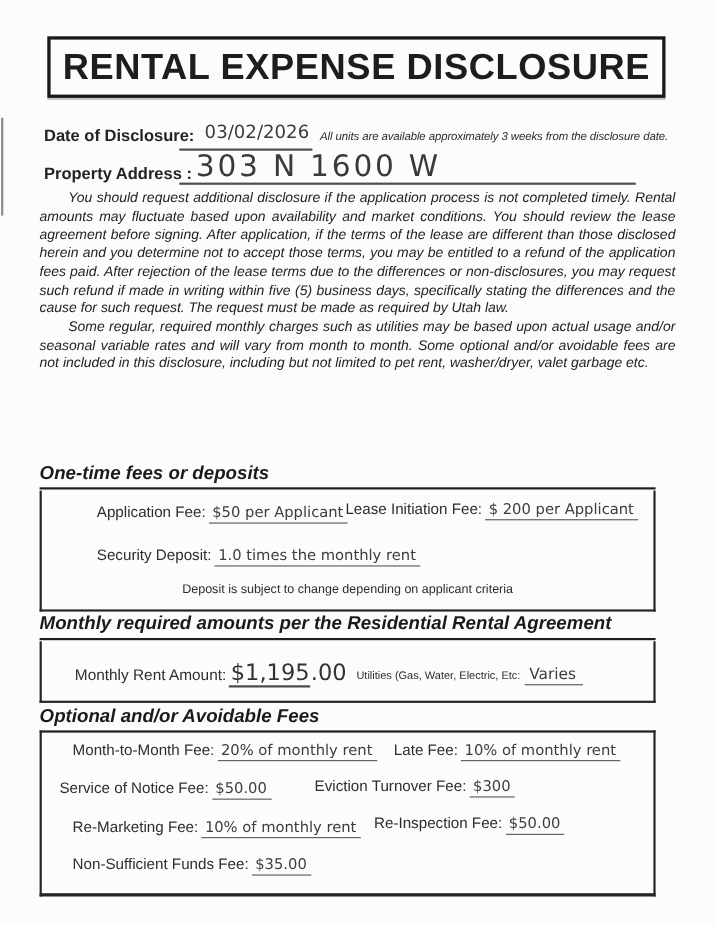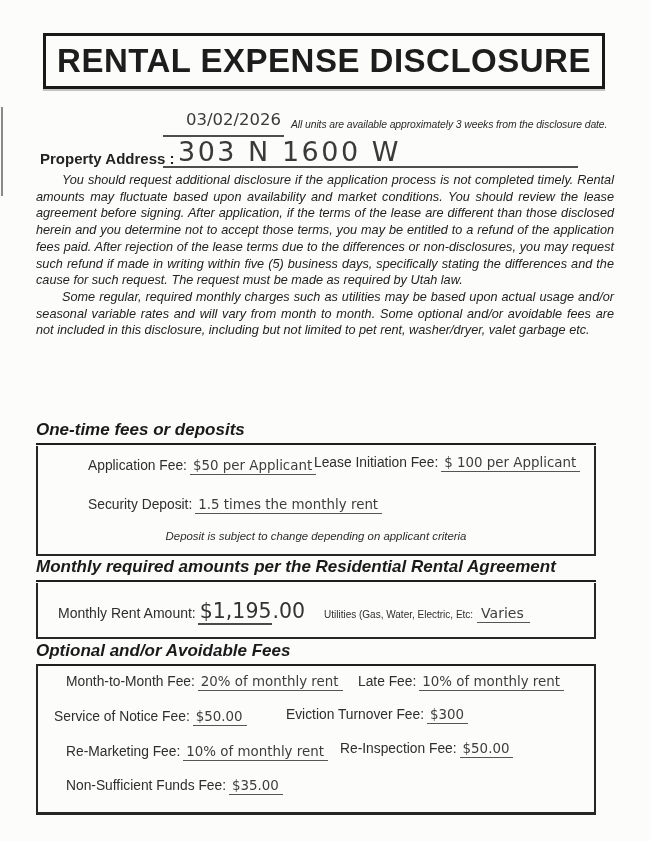--- a/index.html
+++ b/index.html
@@ -62,24 +62,24 @@
   }
   
   .fee { position: absolute; white-space: nowrap; font-size: 13.8px; color: #2e2e2e; }
   .fee .lbl { color: #2e2e2e; }
   .fee .val {
     font-family: "DejaVu Sans", sans-serif; font-size: 13.4px; color: #3d3d3d;
     border-bottom: 1.5px solid #555555; padding: 0 4px 1px 3px; margin-left: 3px;
   }
   .deposit-note {
     position: absolute; left: 0; top: 84px; width: 100%;
-    text-align: center; font-style: italic; font-size: 11.4px; color: #2c2c2c;
+    text-align: center; font-size: 11.4px; color: #2c2c2c;
   }
   
-  .rent-item { position: absolute; left: 20px; top: 16px; white-space: nowrap; }
+  .rent-item { position: absolute; left: 30px; top: 16px; white-space: nowrap; }
   .rent-item .lbl { font-size: 14px; color: #2e2e2e; }
   .rent-big {
     font-family: "DejaVu Sans", sans-serif; font-size: 20.5px; color: #333333;
     border-bottom: 2px solid #4a4a4a; padding: 0 1px 0 2px; margin-left: 2px;
   }
   .rent-big-rest { font-family: "DejaVu Sans", sans-serif; font-size: 20.5px; color: #333333; }
   .util-item { position: absolute; left: 286px; top: 21px; white-space: nowrap; }
   .util-item .lbl { font-size: 10px; color: #2e2e2e; }
   .util-item .val {
     font-family: "DejaVu Sans", sans-serif; font-size: 14px; color: #3d3d3d;
@@ -90,43 +90,44 @@
 <body>
 
 <div class="page">
 
   <div class="scan-artifact"></div>
 
   <div class="title-box">
     <span class="title-text">RENTAL EXPENSE DISCLOSURE</span>
   </div>
 
+  <span class="field-label" style="left:40px; top:115px;">Date of Disclosure:</span>
   <span class="fill-value" style="left:186px; top:110px; font-size:16.5px;">03/02/2026</span>
   <div class="rule" style="left:163px; top:135px; width:121px;"></div>
   <span class="avail-note">All units are available approximately 3 weeks from the disclosure date.</span>
 
   <span class="field-label" style="left:40px; top:150px;">Property Address :</span>
   <span class="fill-value" style="left:178px; top:136px; font-size:27px; letter-spacing:2.5px;">303 N 1600 W</span>
   <div class="rule" style="left:163px; top:166px; width:415px;"></div>
 
   <div class="paragraphs">
     <p>You should request additional disclosure if the application process is not completed timely. Rental amounts may fluctuate based upon availability and market conditions. You should review the lease agreement before signing. After application, if the terms of the lease are different than those disclosed herein and you determine not to accept those terms, you may be entitled to a refund of the application fees paid. After rejection of the lease terms due to the differences or non-disclosures, you may request such refund if made in writing within five (5) business days, specifically stating the differences and the cause for such request. The request must be made as required by Utah law.</p>
     <p>Some regular, required monthly charges such as utilities may be based upon actual usage and/or seasonal variable rates and will vary from month to month. Some optional and/or avoidable fees are not included in this disclosure, including but not limited to pet rent, washer/dryer, valet garbage etc.</p>
   </div>
 
   <div class="sec-heading" style="top:420px;">One-time fees or deposits</div>
   <div class="sec-box" style="top:445.5px; height:108px;">
     <div class="fee" style="left:50px; top:12px;">
       <span class="lbl">Application Fee:</span><span class="val">$50 per Applicant</span>
     </div>
     <div class="fee" style="left:276px; top:9px;">
-      <span class="lbl">Lease Initiation Fee:</span><span class="val">$ 100 per Applicant</span>
+      <span class="lbl">Lease Initiation Fee:</span><span class="val">$ 200 per Applicant</span>
     </div>
     <div class="fee" style="left:50px; top:51px;">
-      <span class="lbl">Security Deposit:</span><span class="val">1.5 times the monthly rent</span>
+      <span class="lbl">Security Deposit:</span><span class="val">1.0 times the monthly rent</span>
     </div>
     <div class="deposit-note">Deposit is subject to change depending on applicant criteria</div>
   </div>
 
   <div class="sec-heading" style="top:557px;">Monthly required amounts per the Residential Rental Agreement</div>
   <div class="sec-box" style="top:582.5px; height:54px;">
     <div class="rent-item">
       <span class="lbl">Monthly Rent Amount:</span><span class="rent-big">$1,195</span><span class="rent-big-rest">.00</span>
     </div>
     <div class="util-item">

